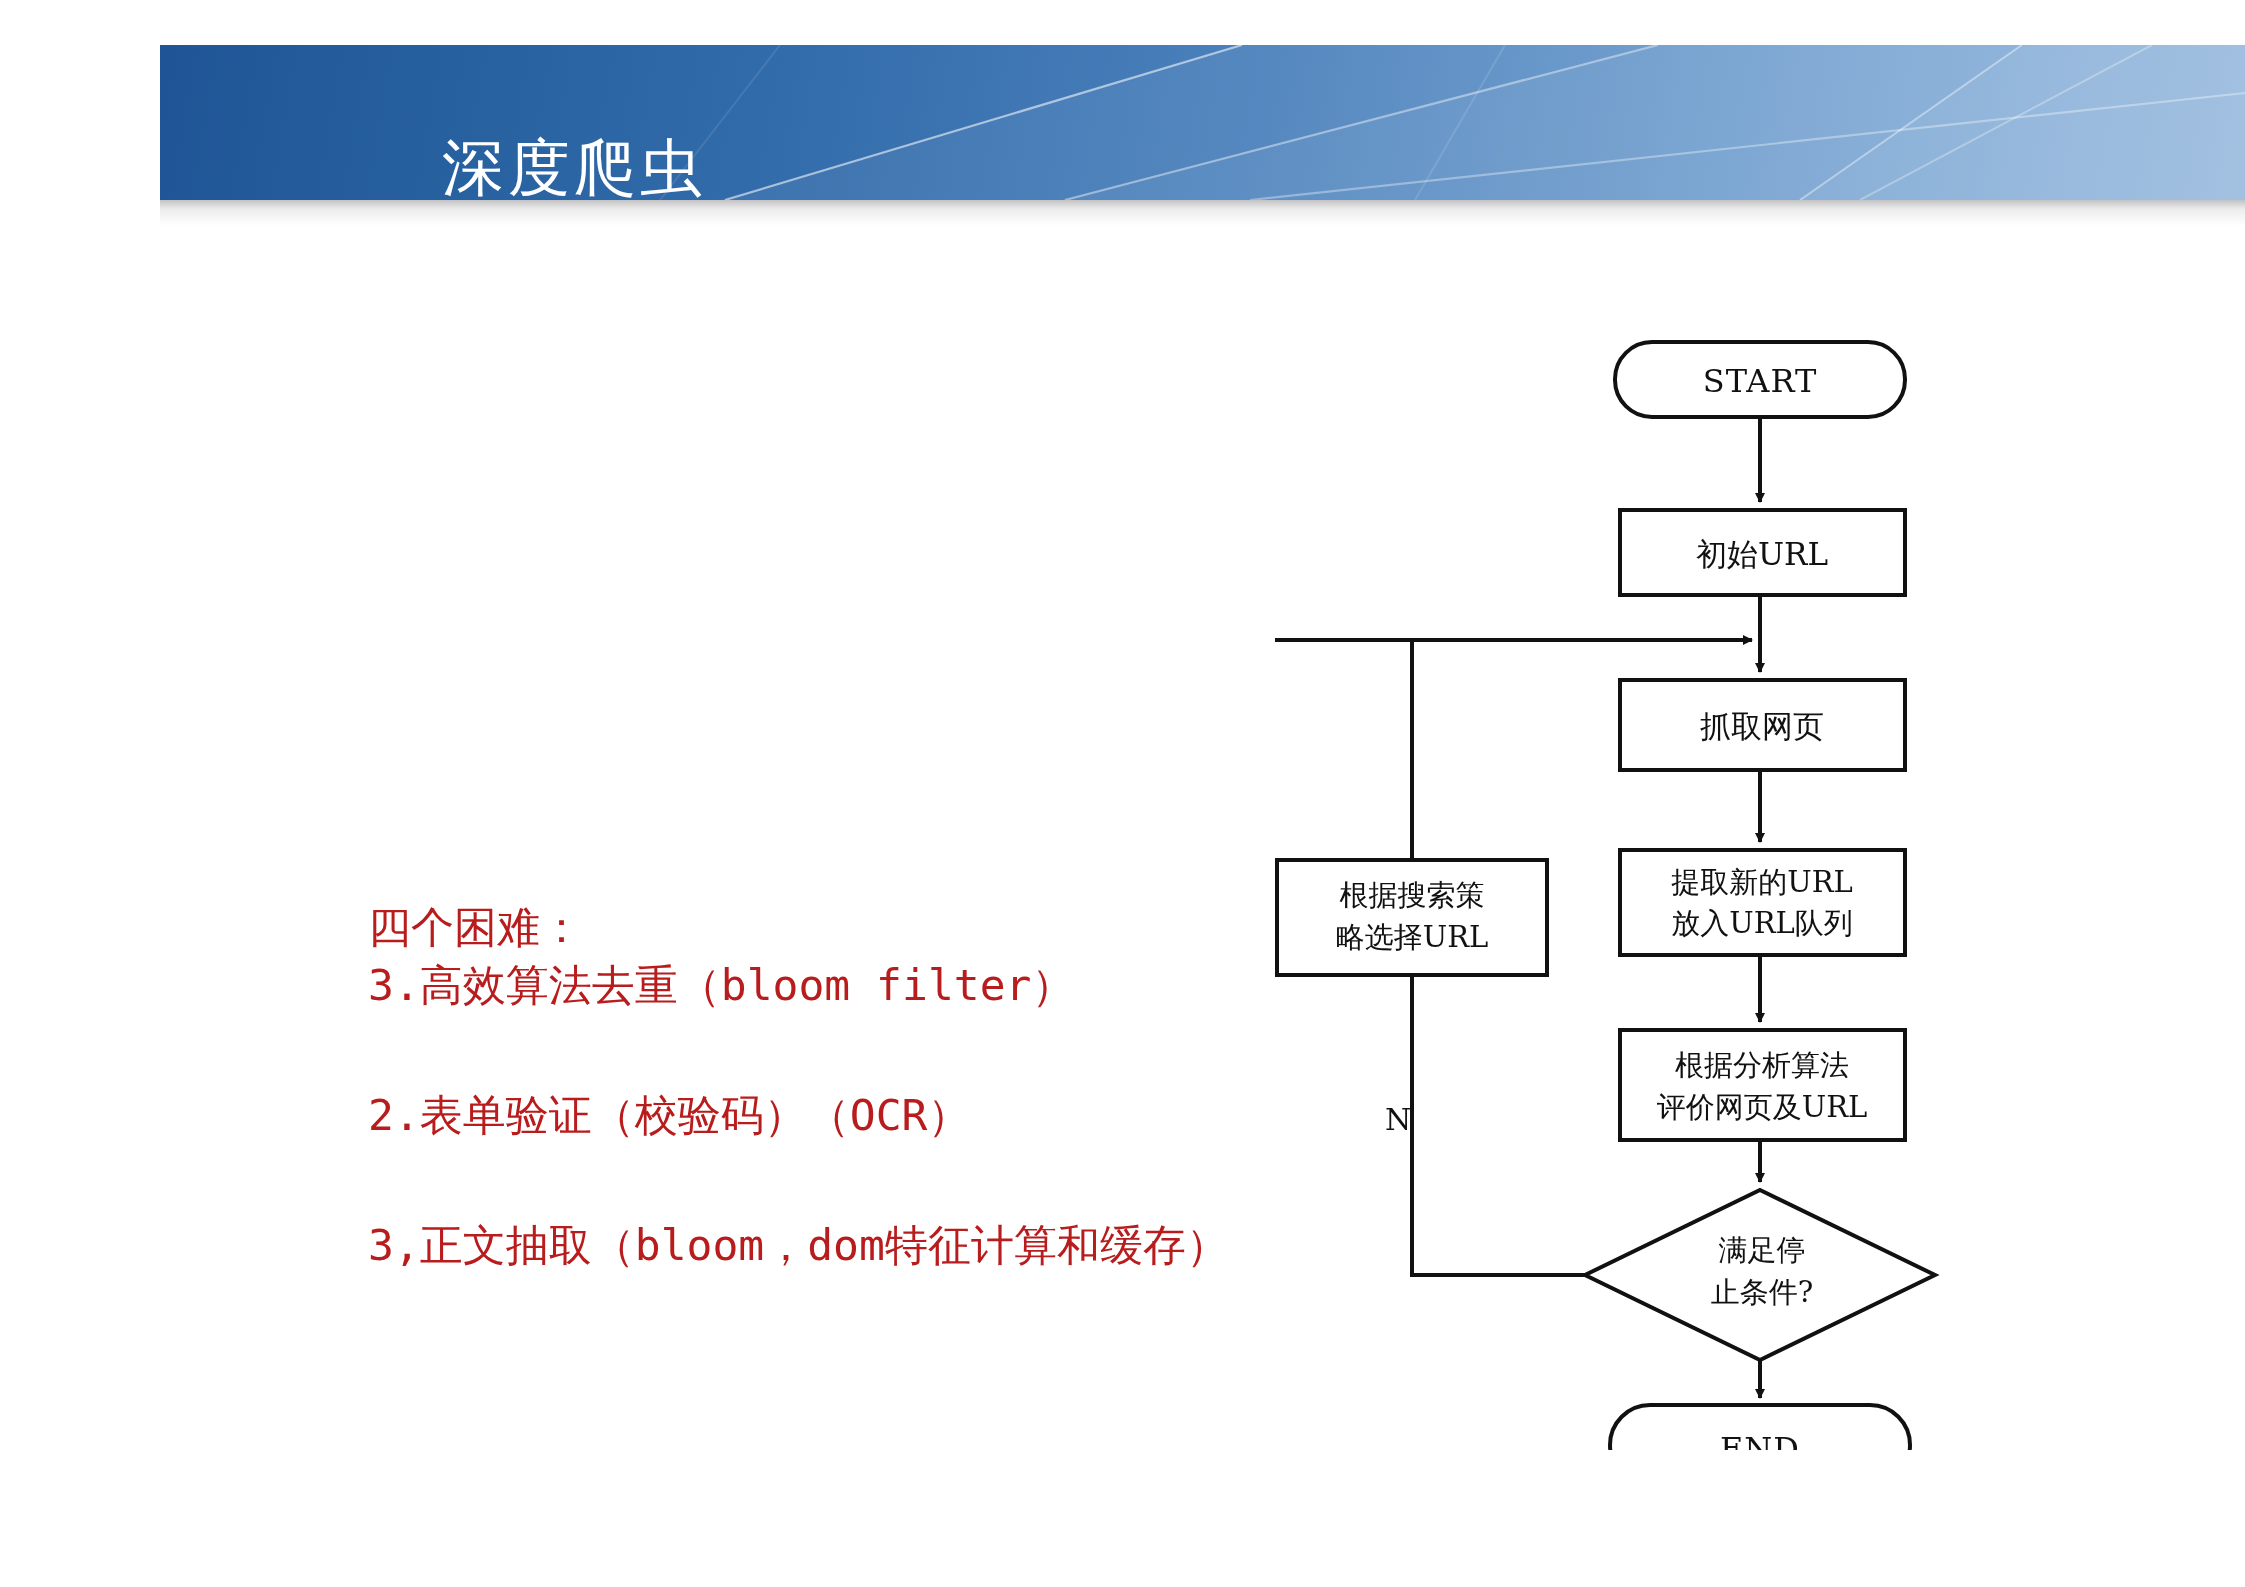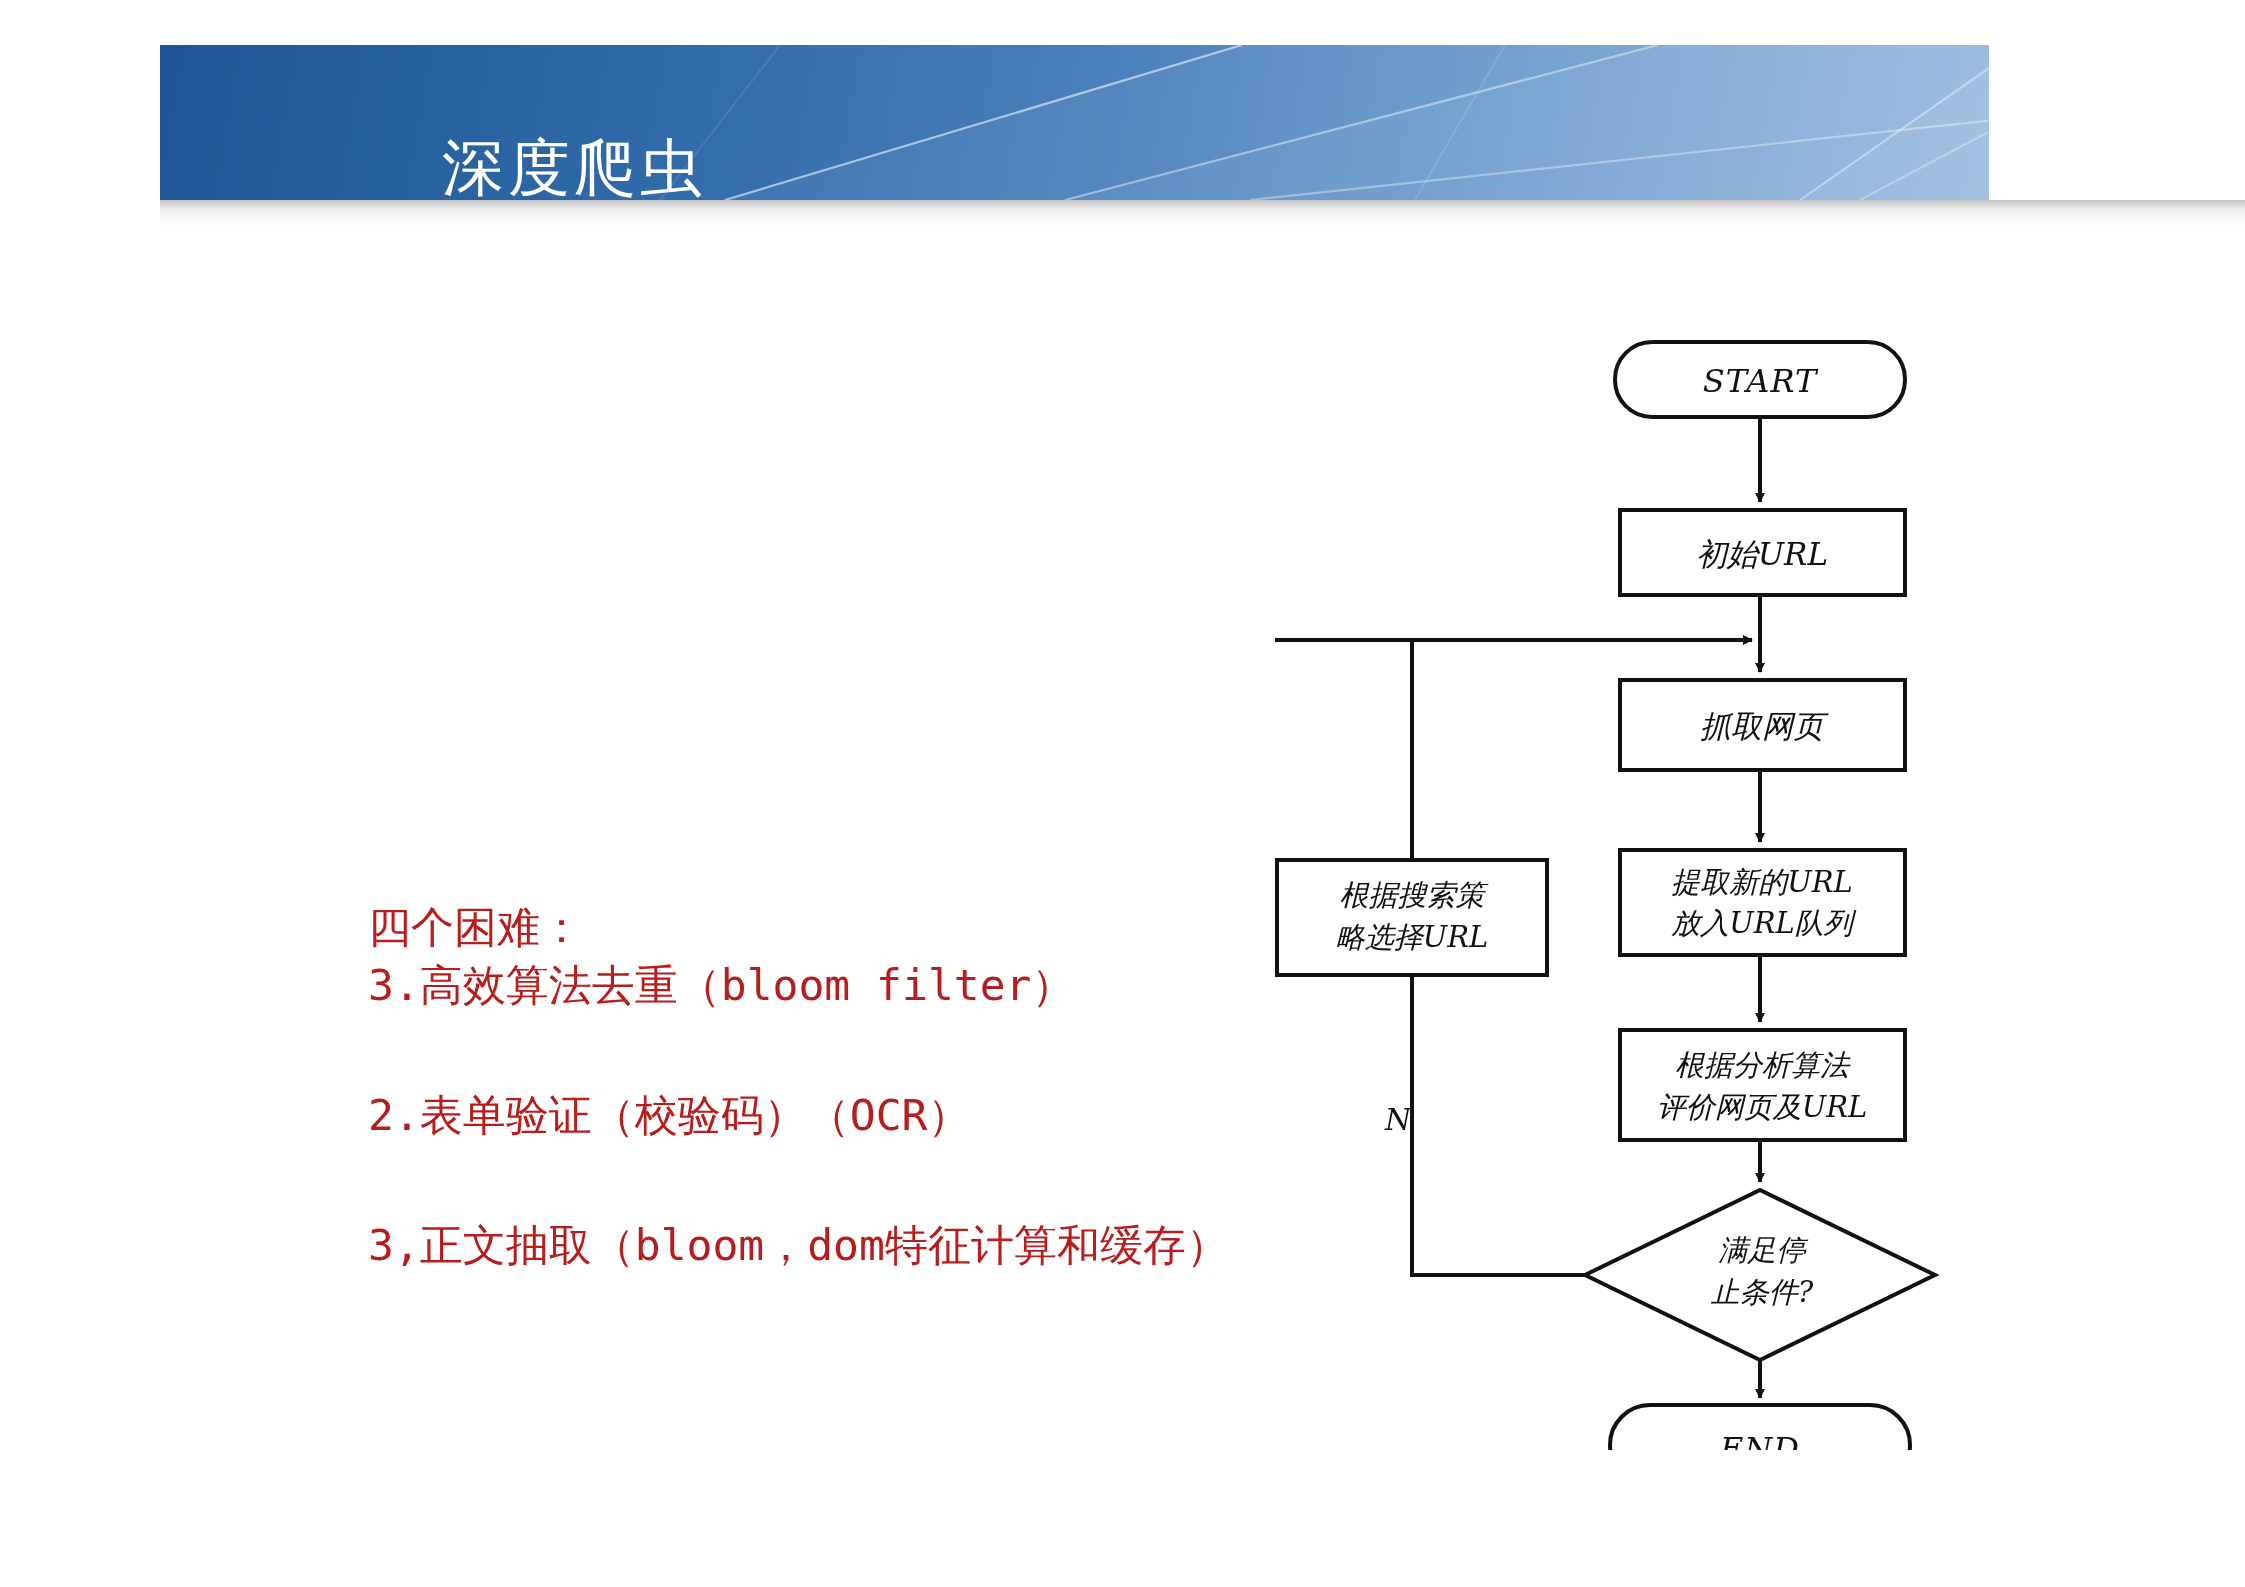--- a/index.html
+++ b/index.html
@@ -6,21 +6,21 @@
   body{
     width:2245px;height:1587px;
     background:#ffffff;
     font-family:"DejaVu Sans","Liberation Sans",sans-serif;
     overflow:hidden;position:relative;
   }
   .slide{position:absolute;inset:0;background:#fff;}
 
   
   .header{
-    position:absolute;left:160px;top:45px;width:1829px;height:155px;
+    position:absolute;left:160px;top:45px;width:2085px;height:155px;
     background:linear-gradient(100deg,#1f5596 0%,#27609f 14%,#336cab 30%,#4b81bc 52%,#6d9ccd 74%,#86aed8 90%,#93b7dd 100%);
     overflow:hidden;
   }
   .header .deco{position:absolute;inset:0;pointer-events:none;}
   .header-shadow{
     position:absolute;left:160px;top:200px;width:2085px;height:26px;
     background:linear-gradient(180deg,rgba(120,120,125,.45) 0%,rgba(170,170,175,.22) 35%,rgba(255,255,255,0) 100%);
   }
   .title{
     position:absolute;left:282px;top:92px;
@@ -42,21 +42,21 @@
   .diff-block{
     position:absolute;left:368px;top:900px;width:1100px;
     color:#b91c1c;
     font-family:"DejaVu Sans Mono","Liberation Mono",monospace;
     font-size:43px;line-height:1.28;white-space:nowrap;
   }
   .diff-block .ln{height:58px;}
   .diff-block .gap{height:72px;}
 
   
-  .flow{position:absolute;left:1255px;top:330px;width:760px;height:1120px;font-style:italic;}
+  .flow{position:absolute;left:1255px;top:330px;width:760px;height:1120px;}
   .flow svg{display:block;}
 
   
   .watermark{position:absolute;left:1790px;top:1430px;width:430px;height:135px;}
   .wm-text-1{
     position:absolute;left:215px;top:10px;
     font-size:33px;color:#e8342b;font-weight:bold;white-space:nowrap;
     font-family:"DejaVu Sans","Liberation Sans",sans-serif;
   }
   .wm-text-2{

